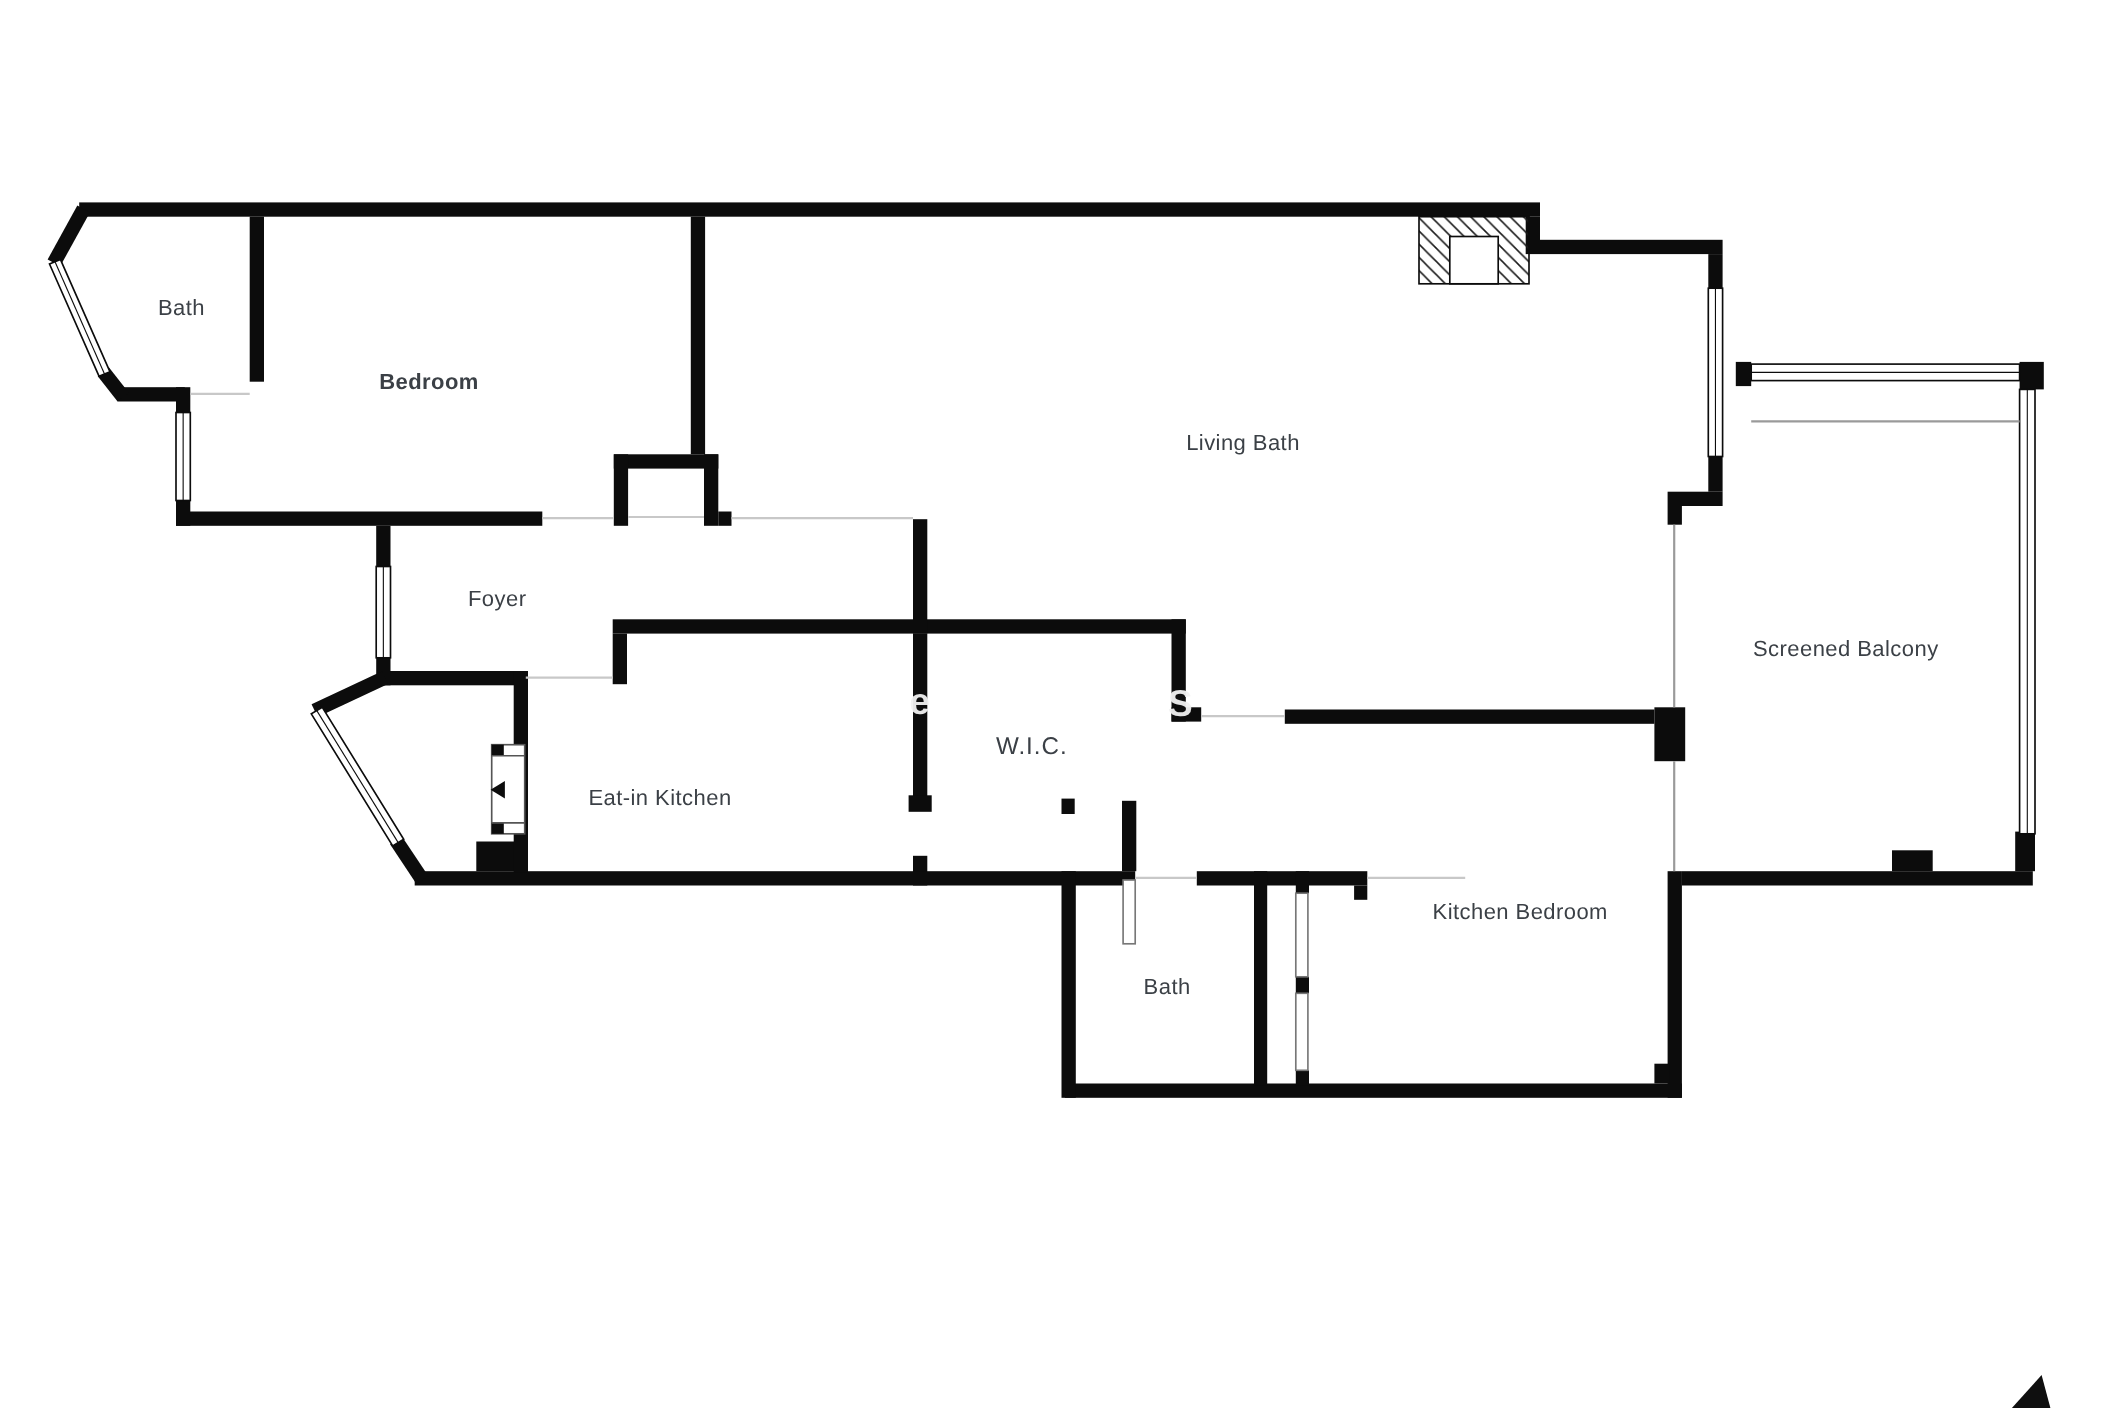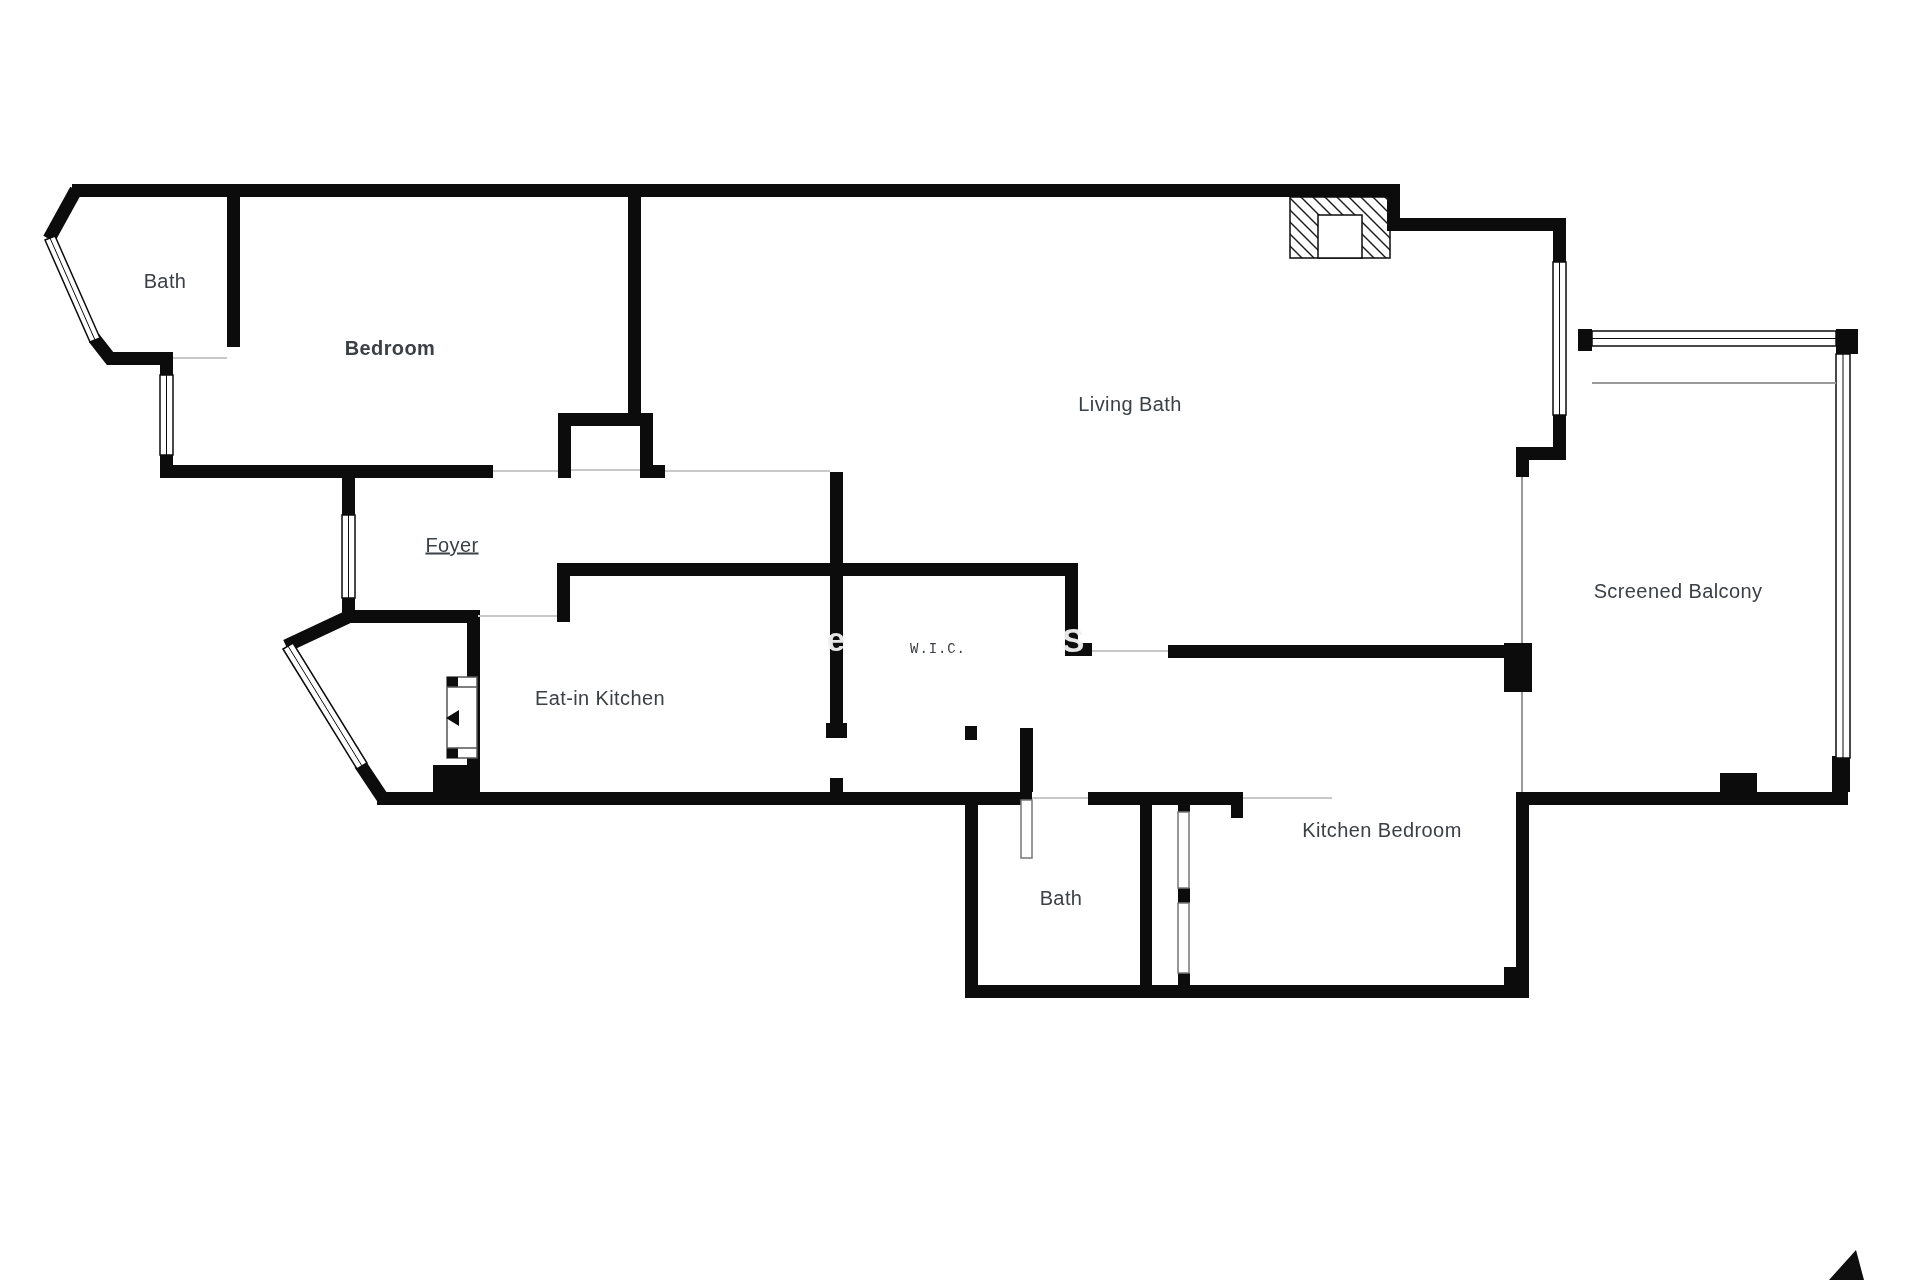--- a/index.html
+++ b/index.html
@@ -4,23 +4,23 @@
 <style>
   html,body{margin:0;padding:0;background:#ffffff;}
   .stage{position:relative;width:1920px;height:1280px;background:#ffffff;overflow:hidden;
          font-family:"Liberation Sans",sans-serif;border-radius:30px;}
   .plan-svg{position:absolute;left:0;top:0;width:1920px;height:1280px;}
   .room-label{position:absolute;transform:translate(-50%,-50%);
     font:20px/1.25 "Liberation Sans",sans-serif;color:#3b4046;letter-spacing:.4px;white-space:nowrap;}
   .lbl-bath-upper{left:165px;top:281px;}
   .lbl-bedroom{left:390px;top:348px;font-weight:bold;}
   .lbl-living{left:1130px;top:404px;}
-  .lbl-foyer{left:452px;top:545px;text-decoration:underline;}
-  .lbl-kitchen{left:600px;top:698px;}
-  .lbl-wic{left:938px;top:650px;font-size:14px;letter-spacing:.9px;font-family:Liberation Mono, monospace;}
+  .lbl-foyer{left:452px;top:545px;}
+  .lbl-kitchen{left:600px;top:726px;}
+  .lbl-wic{left:938px;top:678px;font-size:22px;letter-spacing:.9px;}
   .lbl-bath-lower{left:1061px;top:898px;}
   .lbl-primary{left:1382px;top:830px;}
   .lbl-balcony{left:1678px;top:591px;}
   .wm{position:absolute;transform:translate(-50%,-50%);
     font-family:"Liberation Sans",sans-serif;font-weight:700;font-size:34px;color:#f1f1f1;opacity:.95;}
   .wm-1{left:836px;top:639px;}
   .wm-2{left:1073px;top:640px;}
 </style>
 </head>
 <body>

